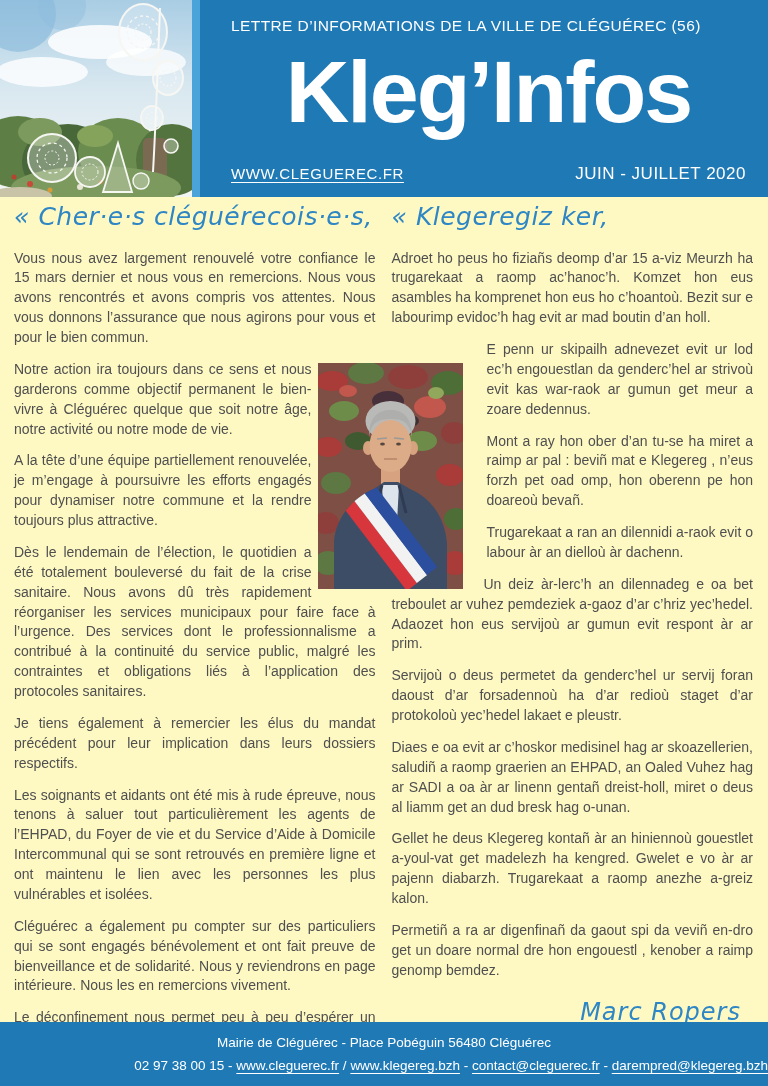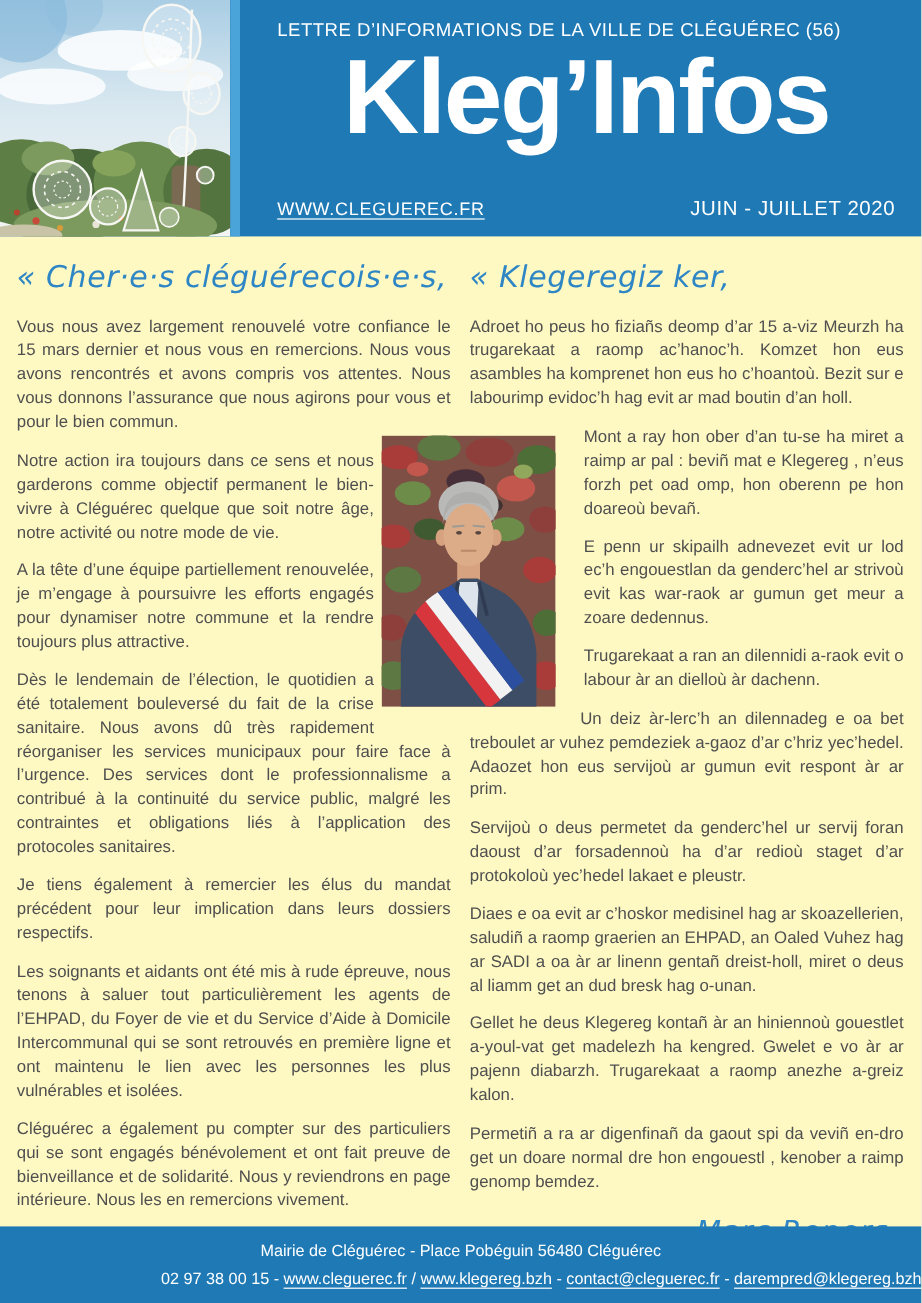--- a/index.html
+++ b/index.html
@@ -5,28 +5,28 @@
   html,body{margin:0;padding:0;background:#e8e8e8;}
   .page{position:relative;width:768px;height:1086px;background:#fef9c3;overflow:hidden;
         font-family:"Liberation Sans",sans-serif;margin:0 auto;}
 
   
   .masthead{position:absolute;top:0;left:0;width:768px;height:197px;background:#1e79b5;}
   .header-photo{position:absolute;top:0;left:0;width:192px;height:197px;display:block;}
   .accent-strip{position:absolute;top:0;left:192px;width:8px;height:197px;background:#4ba4d9;}
   .header-content{position:absolute;top:0;left:231px;right:22px;height:197px;color:#fff;}
   .kicker{margin-top:17px;font-size:15.5px;letter-spacing:.4px;white-space:nowrap;}
-  .main-title{font-size:88px;font-weight:bold;letter-spacing:-2px;line-height:1.05;text-align:center;margin-top:0;}
+  .main-title{font-size:88px;font-weight:bold;letter-spacing:-2px;line-height:1.05;text-align:center;margin-top:11px;}
   .header-bottom{position:absolute;left:0;right:0;bottom:13px;display:flex;justify-content:space-between;align-items:baseline;}
   .website-link{font-size:15px;letter-spacing:.6px;color:#fff;text-decoration:underline;text-underline-offset:3px;cursor:pointer;}
   .issue-date{font-size:17px;letter-spacing:.5px;}
 
   
   .main{position:absolute;top:197px;left:0;width:768px;height:825px;box-sizing:border-box;
-        padding:14px 15px 0 14px;}
+        padding:0 15px 0 14px;}
   .columns{display:flex;gap:16px;}
   .col{flex:1 1 0;color:#4f4f4f;font-size:14px;line-height:1.42;text-align:justify;}
   .script{font-family:"DejaVu Sans",sans-serif;font-style:italic;font-weight:normal;
           color:#2e86c5;font-size:25px;letter-spacing:.5px;margin:6px 0 18px 0;text-align:left;line-height:1.1;}
   .col p{margin:0 0 12px 0;}
   .spacer-r{float:right;width:64px;height:238px;}
   .spacer-l{float:left;width:95px;height:230px;}
   .indent-first{text-indent:92px;}
   .mayor-photo{position:absolute;left:318px;top:166px;width:145px;height:226px;display:block;}
   .signature{font-family:"DejaVu Sans",sans-serif;font-style:italic;color:#2e86c5;
@@ -123,22 +123,22 @@
         <p>Je tiens également à remercier les élus du mandat précédent pour leur implication dans leurs dossiers respectifs.</p>
         <p>Les soignants et aidants ont été mis à rude épreuve, nous tenons à saluer tout particulièrement les agents de l’EHPAD, du Foyer de vie et du Service d’Aide à Domicile Intercommunal qui se sont retrouvés en première ligne et ont maintenu le lien avec les personnes les plus vulnérables et isolées.</p>
         <p>Cléguérec a également pu compter sur des particuliers qui se sont engagés bénévolement et ont fait preuve de bienveillance et de solidarité. Nous y reviendrons en page intérieure. Nous les en remercions vivement.</p>
         <p>Le déconfinement nous permet peu à peu d’espérer un retour à la normale et par notre engagement, nous y contribuerons avec vous, au quotidien. »</p>
       </div>
 
       <div class="col">
         <h2 class="script">« Klegeregiz ker,</h2>
         <p>Adroet ho peus ho fiziañs deomp d’ar 15 a-viz Meurzh ha trugarekaat a raomp ac’hanoc’h. Komzet hon eus asambles ha komprenet hon eus ho c’hoantoù. Bezit sur e labourimp evidoc’h hag evit ar mad boutin d’an holl.</p>
         <div class="spacer-l"></div>
+        <p>E penn ur skipailh adnevezet evit ur lod ec’h engouestlan da genderc’hel ar strivoù evit kas war-raok ar gumun get meur a zoare dedennus.</p>
         <p>Mont a ray hon ober d’an tu-se ha miret a raimp ar pal : beviñ mat e Klegereg , n’eus forzh pet oad omp, hon oberenn pe hon doareoù bevañ.</p>
-        <p>E penn ur skipailh adnevezet evit ur lod ec’h engouestlan da genderc’hel ar strivoù evit kas war-raok ar gumun get meur a zoare dedennus.</p>
         <p>Trugarekaat a ran an dilennidi a-raok evit o labour àr an dielloù àr dachenn.</p>
         <p class="indent-first">Un deiz àr-lerc’h an dilennadeg e oa bet treboulet ar vuhez pemdeziek a-gaoz d’ar c’hriz yec’hedel. Adaozet hon eus servijoù ar gumun evit respont àr ar prim.</p>
         <p>Servijoù o deus permetet da genderc’hel ur servij foran daoust d’ar forsadennoù ha d’ar redioù staget d’ar protokoloù yec’hedel lakaet e pleustr.</p>
         <p>Diaes e oa evit ar c’hoskor medisinel hag ar skoazellerien, saludiñ a raomp graerien an EHPAD, an Oaled Vuhez hag ar SADI a oa àr ar linenn gentañ dreist-holl, miret o deus al liamm get an dud bresk hag o-unan.</p>
         <p>Gellet he deus Klegereg kontañ àr an hiniennoù gouestlet a-youl-vat get madelezh ha kengred. Gwelet e vo àr ar pajenn diabarzh. Trugarekaat a raomp anezhe a-greiz kalon.</p>
         <p>Permetiñ a ra ar digenfinañ da gaout spi da veviñ en-dro get un doare normal dre hon engouestl , kenober a raimp genomp bemdez.</p>
         <div class="signature">Marc Ropers</div>
       </div>
     </div>
 

